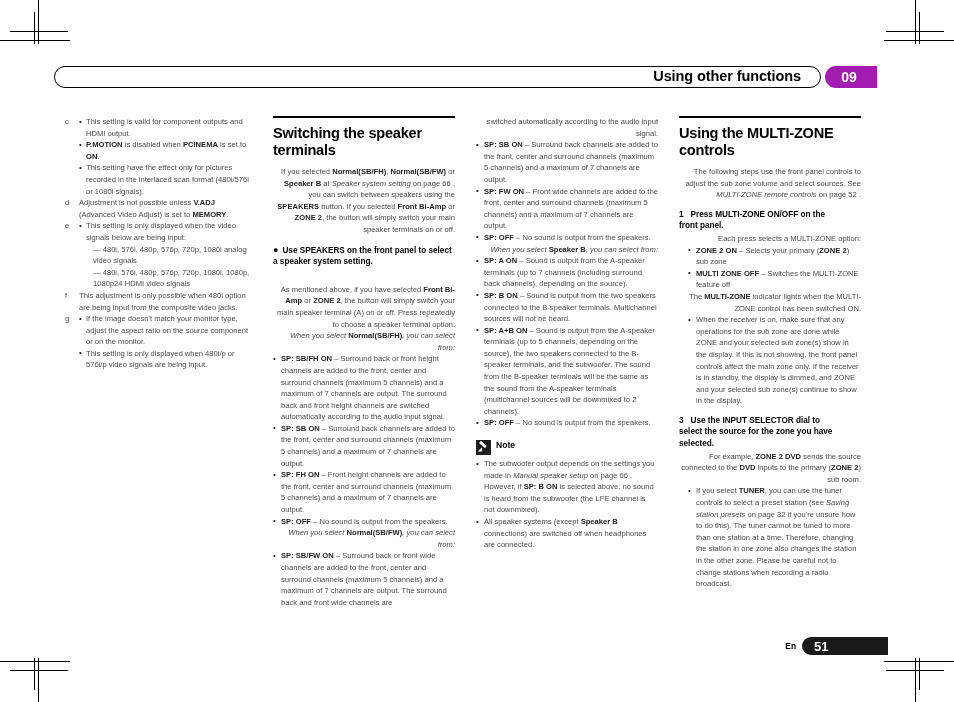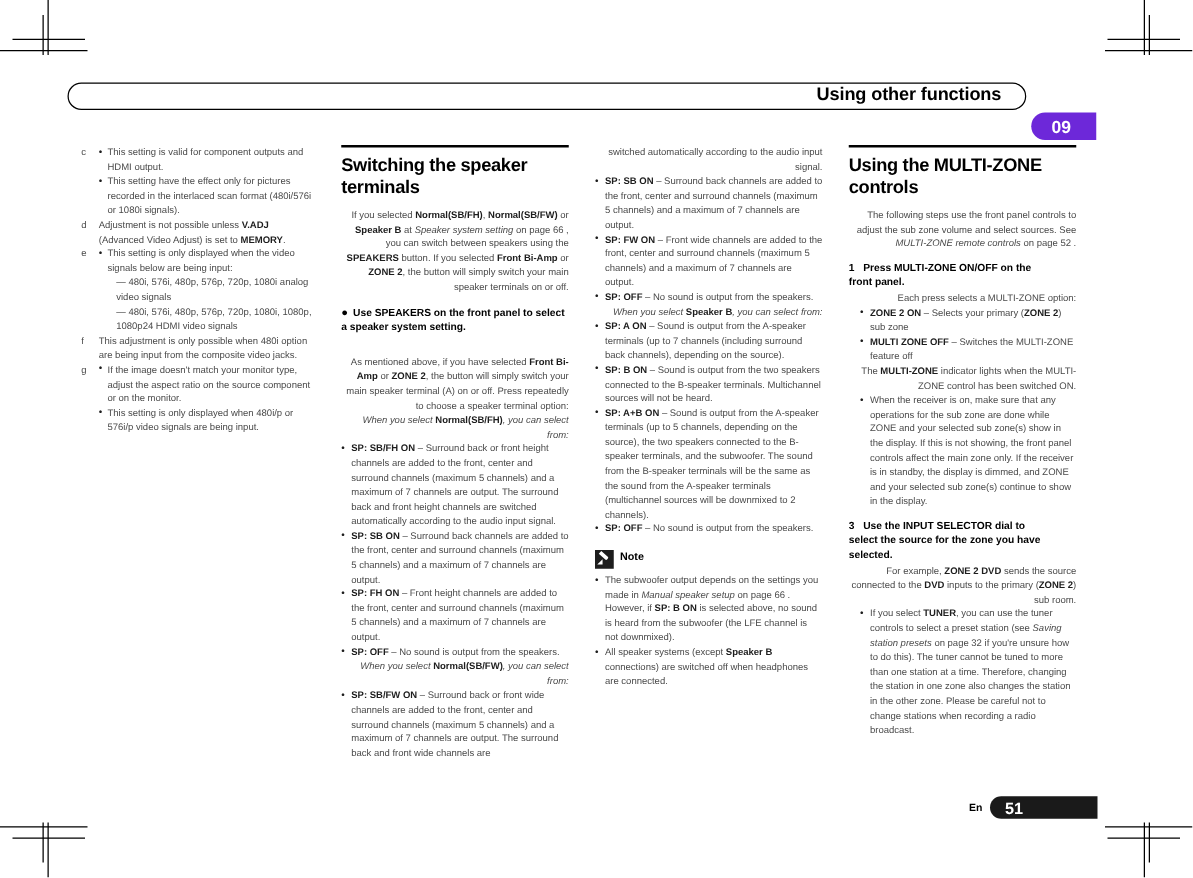--- a/index.html
+++ b/index.html
@@ -73,31 +73,30 @@
     color: #000;
     letter-spacing: -0.1px;
     white-space: nowrap;
   }
   .header-chapter {
     position: absolute;
     right: 0;
     top: 0;
     width: 52px;
     height: 22px;
-    background: #6d28d9;
+    background: #a21caf;
     border-radius: 11px 0 0 11px;
     color: #fff;
     font-size: 14px;
     font-weight: bold;
     display: flex;
     align-items: center;
     justify-content: center;
     padding-right: 4px;
     box-sizing: border-box;
-    margin-top: 24px;
   }
 
   
   .columns {
     position: absolute;
     left: 65px;
     top: 116px;
     width: 823px;
     display: flex;
     gap: 21px;
@@ -237,21 +236,21 @@
     font-size: 8.6px;
     font-weight: bold;
     color: #000;
     line-height: 10px;
     padding-bottom: 1px;
   }
 
   
   .footer {
     position: absolute;
-    right: 76px;
+    right: 66px;
     bottom: 47px;
     display: flex;
     align-items: center;
     gap: 6px;
   }
   .footer-lang {
     font-size: 8.4px;
     font-weight: bold;
     color: #000;
   }
@@ -298,20 +297,21 @@
   <div class="header-chapter">09</div>
 </div>
 
 <div class="columns">
 
   <div class="col col-1">
 
     <div class="lettered">
       <span class="ltr">c</span>
       <span class="sub-b">This setting is valid for component outputs and HDMI output.</span>
+      <span class="sub-b"><b>P.MOTION</b> is disabled when <b>PCINEMA</b> is set to <b>ON</b>.</span>
       <span class="sub-b">This setting have the effect only for pictures recorded in the interlaced scan format (480i/576i or 1080i signals).</span>
     </div>
 
     <div class="lettered">
       <span class="ltr">d</span>
       <span>Adjustment is not possible unless <b>V.ADJ</b> (Advanced Video Adjust) is set to <b>MEMORY</b>.</span>
     </div>
 
     <div class="lettered">
       <span class="ltr">e</span>

